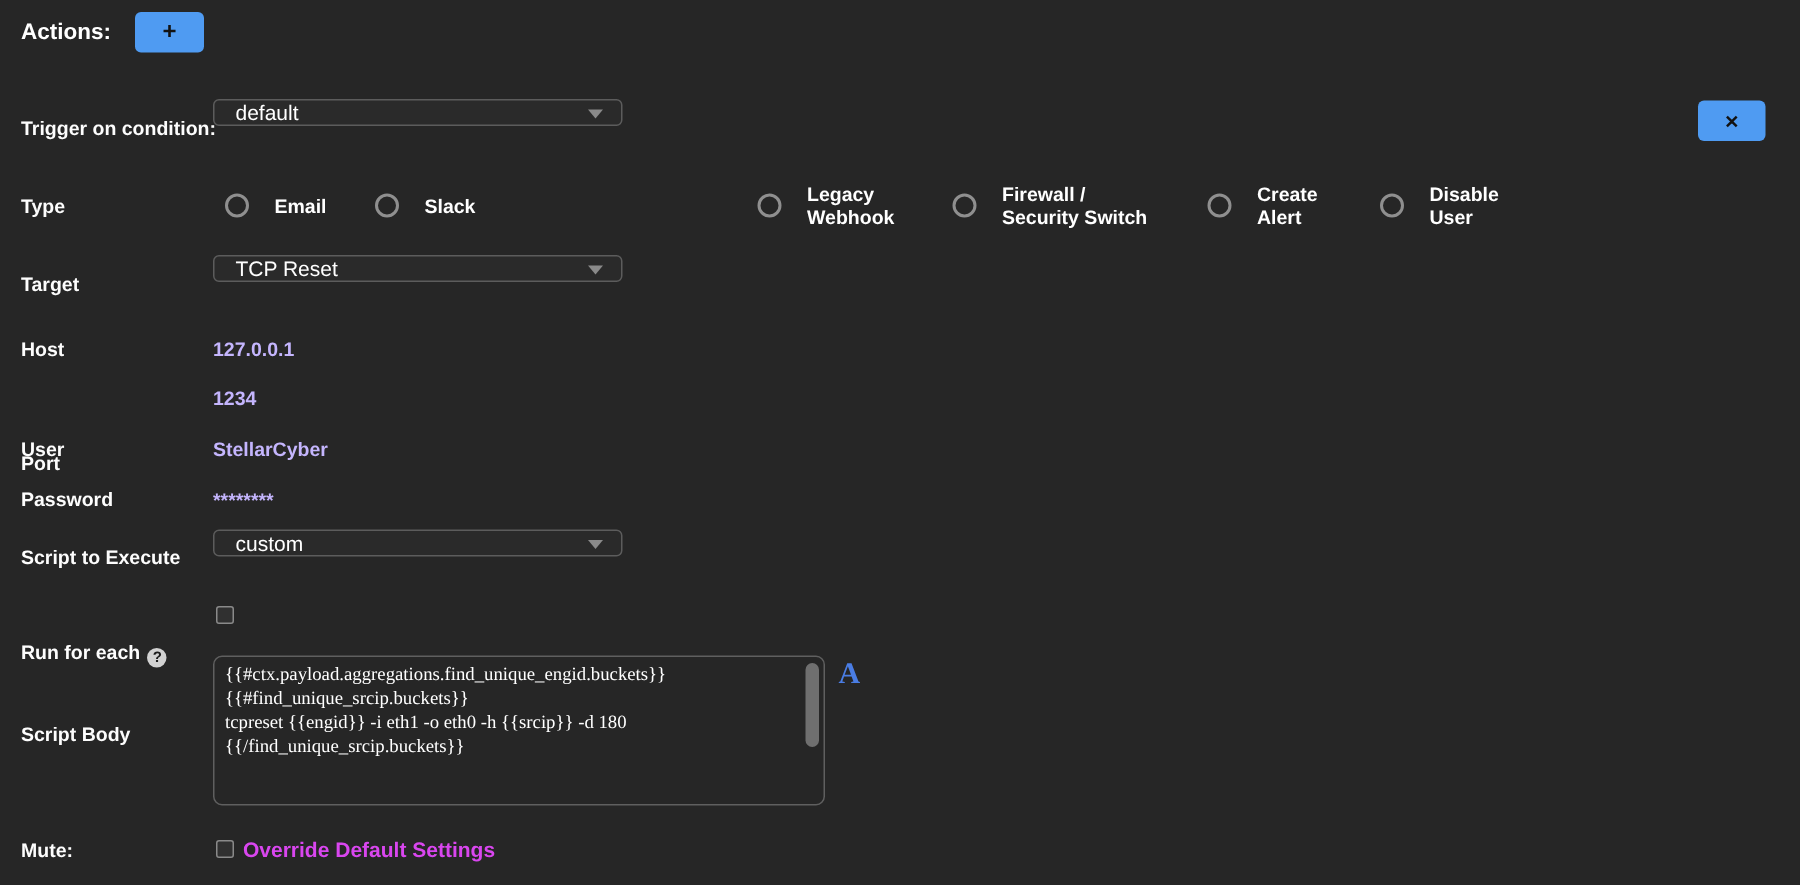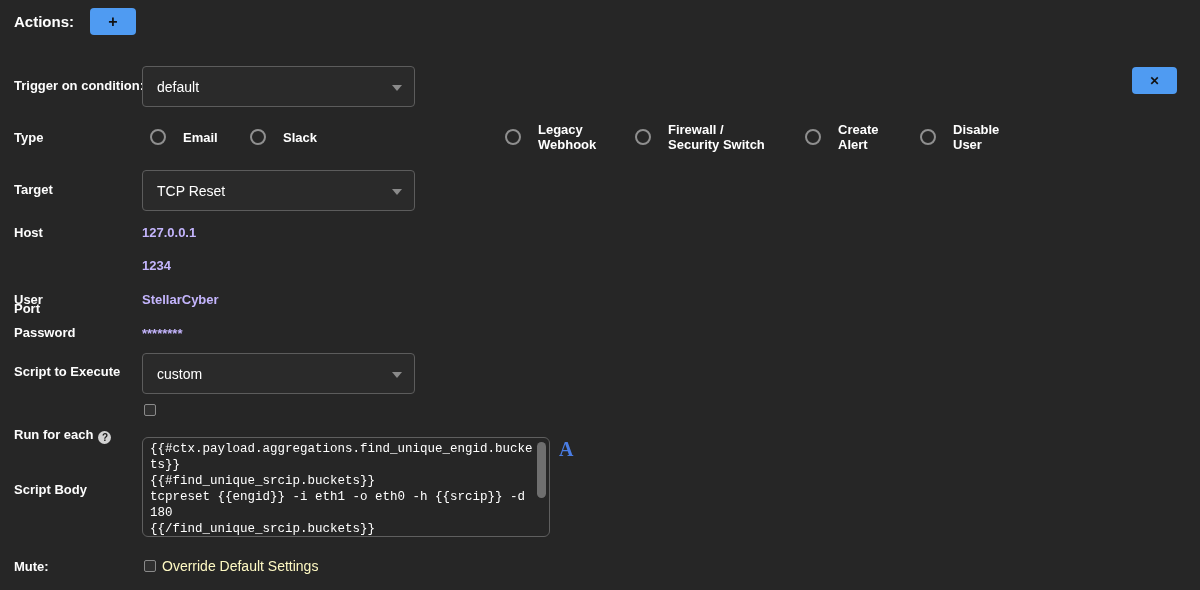--- a/index.html
+++ b/index.html
@@ -21,21 +21,21 @@
     font-weight:700; cursor:pointer;
   }
   .btn-add { width:46px; height:27px; font-size:16px; }
   .btn-remove { position:absolute; left:1132px; top:67px; width:45px; height:27px; font-size:12px; }
 
   
   .field-label { position:absolute; left:14px; font-size:13px; font-weight:700; color:#fdfdfd; }
 
   
   .select {
-    position:absolute; left:142px; width:273px; height:41px;
+    position:absolute; left:142px; width:273px; height:18px;
     background:#2a2a2a; border:1px solid #5c5c5c; border-radius:4px;
     display:flex; align-items:center; padding:0 30px 0 14px;
     font-size:14px; color:#fff; cursor:pointer;
   }
   .select .caret {
     position:absolute; right:12px; top:50%; margin-top:-2px;
     width:0; height:0; border-left:5px solid transparent;
     border-right:5px solid transparent; border-top:6px solid #8a8a8a;
   }
 
@@ -74,35 +74,35 @@
   }
 
   
   .script-box {
     position:absolute; left:142px; top:437px; width:408px; height:100px;
     border:1px solid #5f5f5f; border-radius:6px; background:#262626;
     overflow:hidden; padding:3px 0 0 7px; cursor:text;
   }
   .script-text {
     width:386px;
-    font-family:Liberation Mono, monospace;
+    font-family:Liberation Serif, serif;
     font-size:12.5px; line-height:16px; color:#fff;
     white-space:pre-wrap; word-break:break-all;
   }
   .script-scroll-thumb {
     position:absolute; right:3px; top:4px; width:9px; height:56px;
     background:#6f6f6f; border-radius:5px; cursor:grab;
   }
   .format-a-icon {
     position:absolute; left:559px; top:438px;
     font-family:"Liberation Serif", serif; font-weight:700;
     font-size:20px; color:#4a7de4; cursor:pointer;
   }
 
-  .mute-check-label { position:absolute; left:162px; top:558px; font-size:14px; font-weight:400; color:#fef9c3; }
+  .mute-check-label { position:absolute; left:162px; top:558px; font-size:14px; font-weight:700; color:#d946ef; }
 </style>
 </head>
 <body>
 
 <div class="actions-row">
   <span class="actions-label">Actions:</span>
   <button class="btn-blue btn-add">+</button>
 </div>
 
 <span class="field-label" style="top:78px;">Trigger on condition:</span>

